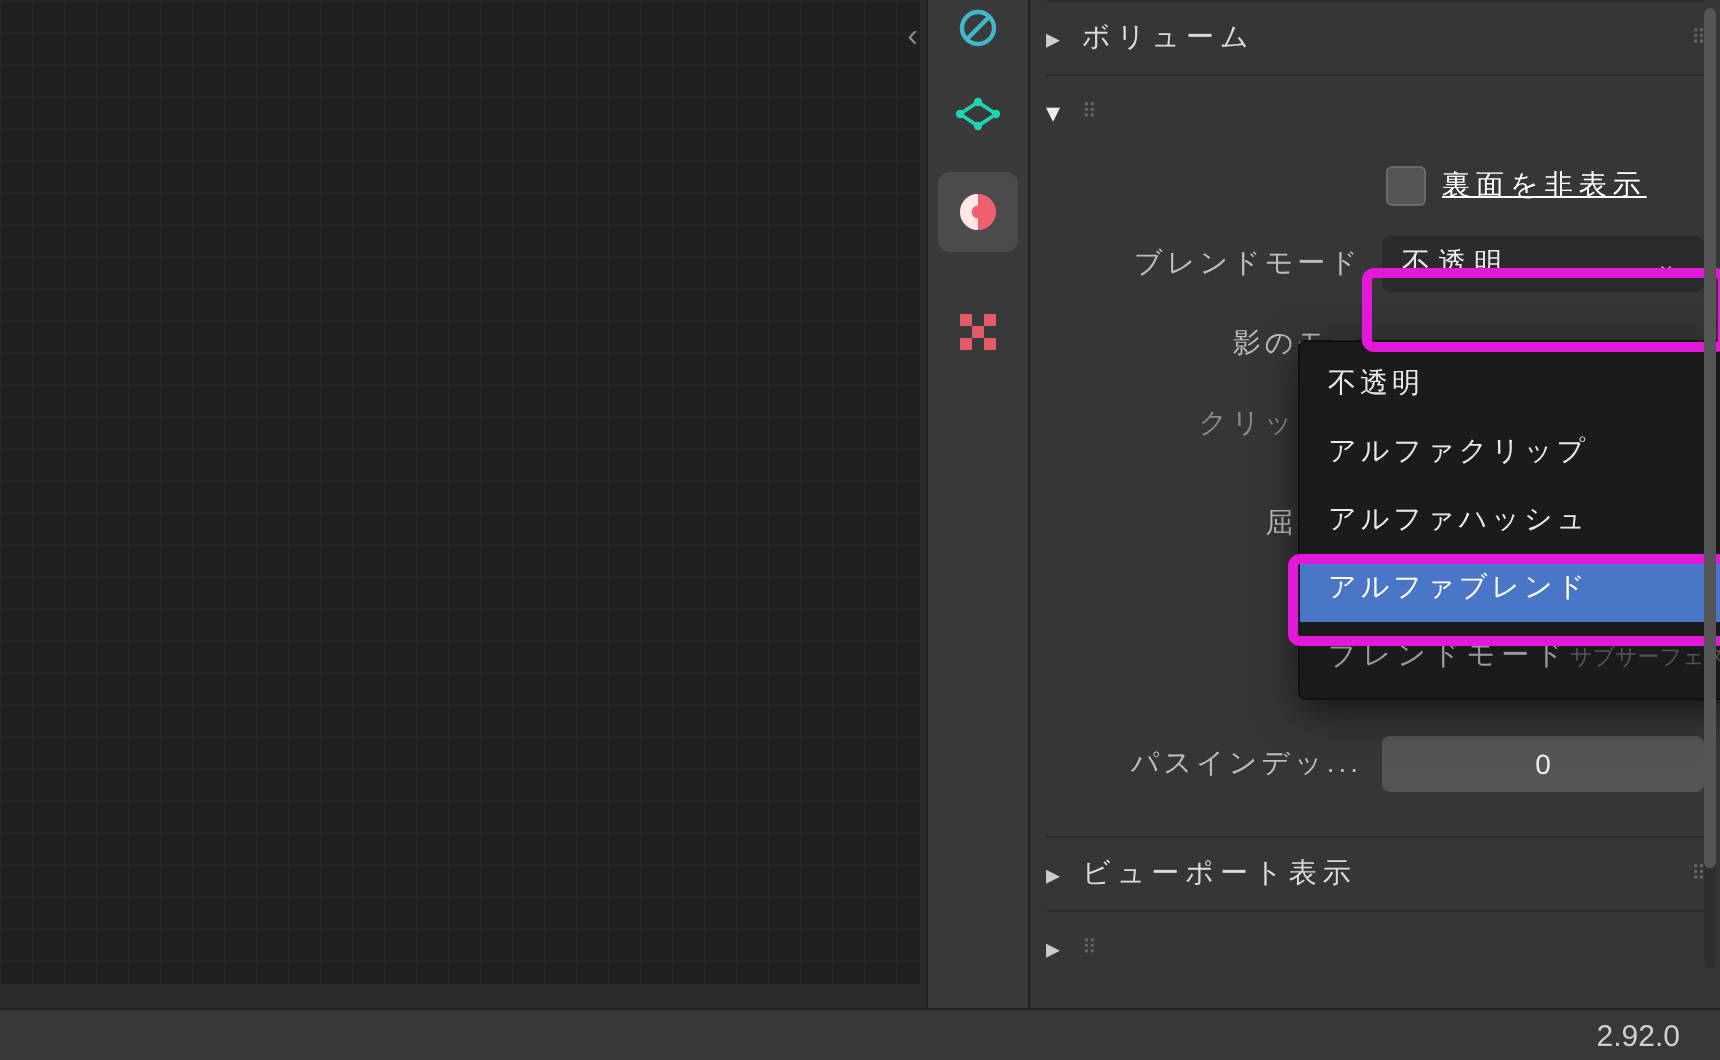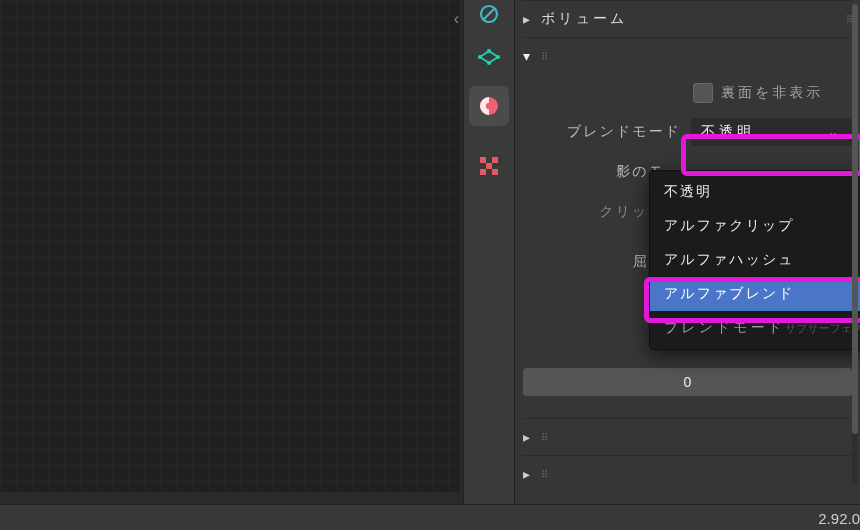--- a/index.html
+++ b/index.html
@@ -22,41 +22,41 @@
   .props{flex:1;position:relative;background:#363636;border-left:1px solid #222;}
   .panel{padding:0 8px;}
   .sect{display:flex;align-items:center;height:36px;border-top:1px solid #2b2b2b;color:#dcdcdc;}
   .sect .disc{width:14px;display:inline-block;color:#ccc;margin-right:4px;}
   .sect.open .disc{color:#eee;}
   .sect-title{flex:1;letter-spacing:3px;}
   .grip{color:#666;font-size:10px;letter-spacing:-1px;}
   .row{display:flex;align-items:center;height:40px;gap:10px;}
   .row .label{width:158px;text-align:right;color:#bdbdbd;letter-spacing:2px;white-space:nowrap;overflow:hidden;}
   .row .control{flex:1;}
-  .checkbox{display:flex;align-items:center;gap:8px;padding-left:170px;height:38px;color:#a3a3a3;}
+  .checkbox{display:flex;align-items:center;gap:8px;padding-left:170px;height:38px;color:#ffffff;text-decoration:underline;}
   .cb{width:18px;height:18px;border-radius:3px;background:#555;border:1px solid #6a6a6a;}
   .cb-label{letter-spacing:3px;}
   .dropdown{
     height:28px;border-radius:4px;background:#2b2b2b;display:flex;align-items:center;
     padding:0 10px;justify-content:space-between;color:#eaeaea;letter-spacing:4px;
     font-size:14px;position:relative;
   }
   .chev{color:#aaa;font-size:12px;}
   .numfield{height:28px;border-radius:4px;background:#555;display:flex;align-items:center;justify-content:center;color:#f0f0f0;}
   
   .hl{position:absolute;border:5px solid #e418d8;border-radius:6px;pointer-events:none;box-sizing:border-box;}
   
   .menu{
     position:absolute;left:134px;top:170px;width:214px;background:#1b1b1b;border:1px solid #111;border-radius:4px;
     box-shadow:0 6px 20px rgba(0,0,0,0.6);padding:4px 0;
   }
   .menu .mi{height:34px;display:flex;align-items:center;padding:0 14px;color:#eaeaea;letter-spacing:2px;white-space:nowrap;font-size:14px;}
   .mi.sel{background:#4a76c8;color:#fff;}
   .mi.hdr{color:#9a9a9a;letter-spacing:3px;}
-  .statusbar{height:26px;background:#383838;display:flex;align-items:center;justify-content:flex-end;color:#cfcfcf;font-size:15px;border-top:1px solid #222;}
+  .statusbar{height:26px;background:#383838;display:flex;align-items:center;justify-content:flex-end;padding-right:20px;color:#cfcfcf;font-size:15px;border-top:1px solid #222;}
   .scrollbar{position:absolute;right:2px;top:4px;width:6px;height:480px;background:#2e2e2e;border-radius:3px;}
   .scrollthumb{position:absolute;left:0;top:0;width:6px;height:430px;background:#555;border-radius:3px;}
 </style>
 </head>
 <body>
 
 <div class="app">
 
   <div class="viewport">
     <div class="grid"></div>
@@ -138,29 +138,31 @@
         <div class="label" style="color:#8a8a8a;">クリップの</div>
         <div class="control"></div>
       </div>
       <div class="row" style="height:60px">
         <div class="label">屈折の</div>
         <div class="control"></div>
       </div>
       <div class="row" style="height:70px"></div>
 
       <div class="row">
+        <div class="label">パスインデッ...</div>
         <div class="control">
           <div class="numfield">
             <span>0</span>
           </div>
         </div>
       </div>
 
       <div class="sect" style="margin-top:16px">
         <span class="disc">▸</span>
+        <span class="sect-title">ビューポート表示</span>
         <span class="grip">⠿</span>
       </div>
 
       <div class="sect">
         <span class="disc">▸</span>
         <span class="grip">⠿</span>
       </div>
     </div>
 
     <div class="menu">

